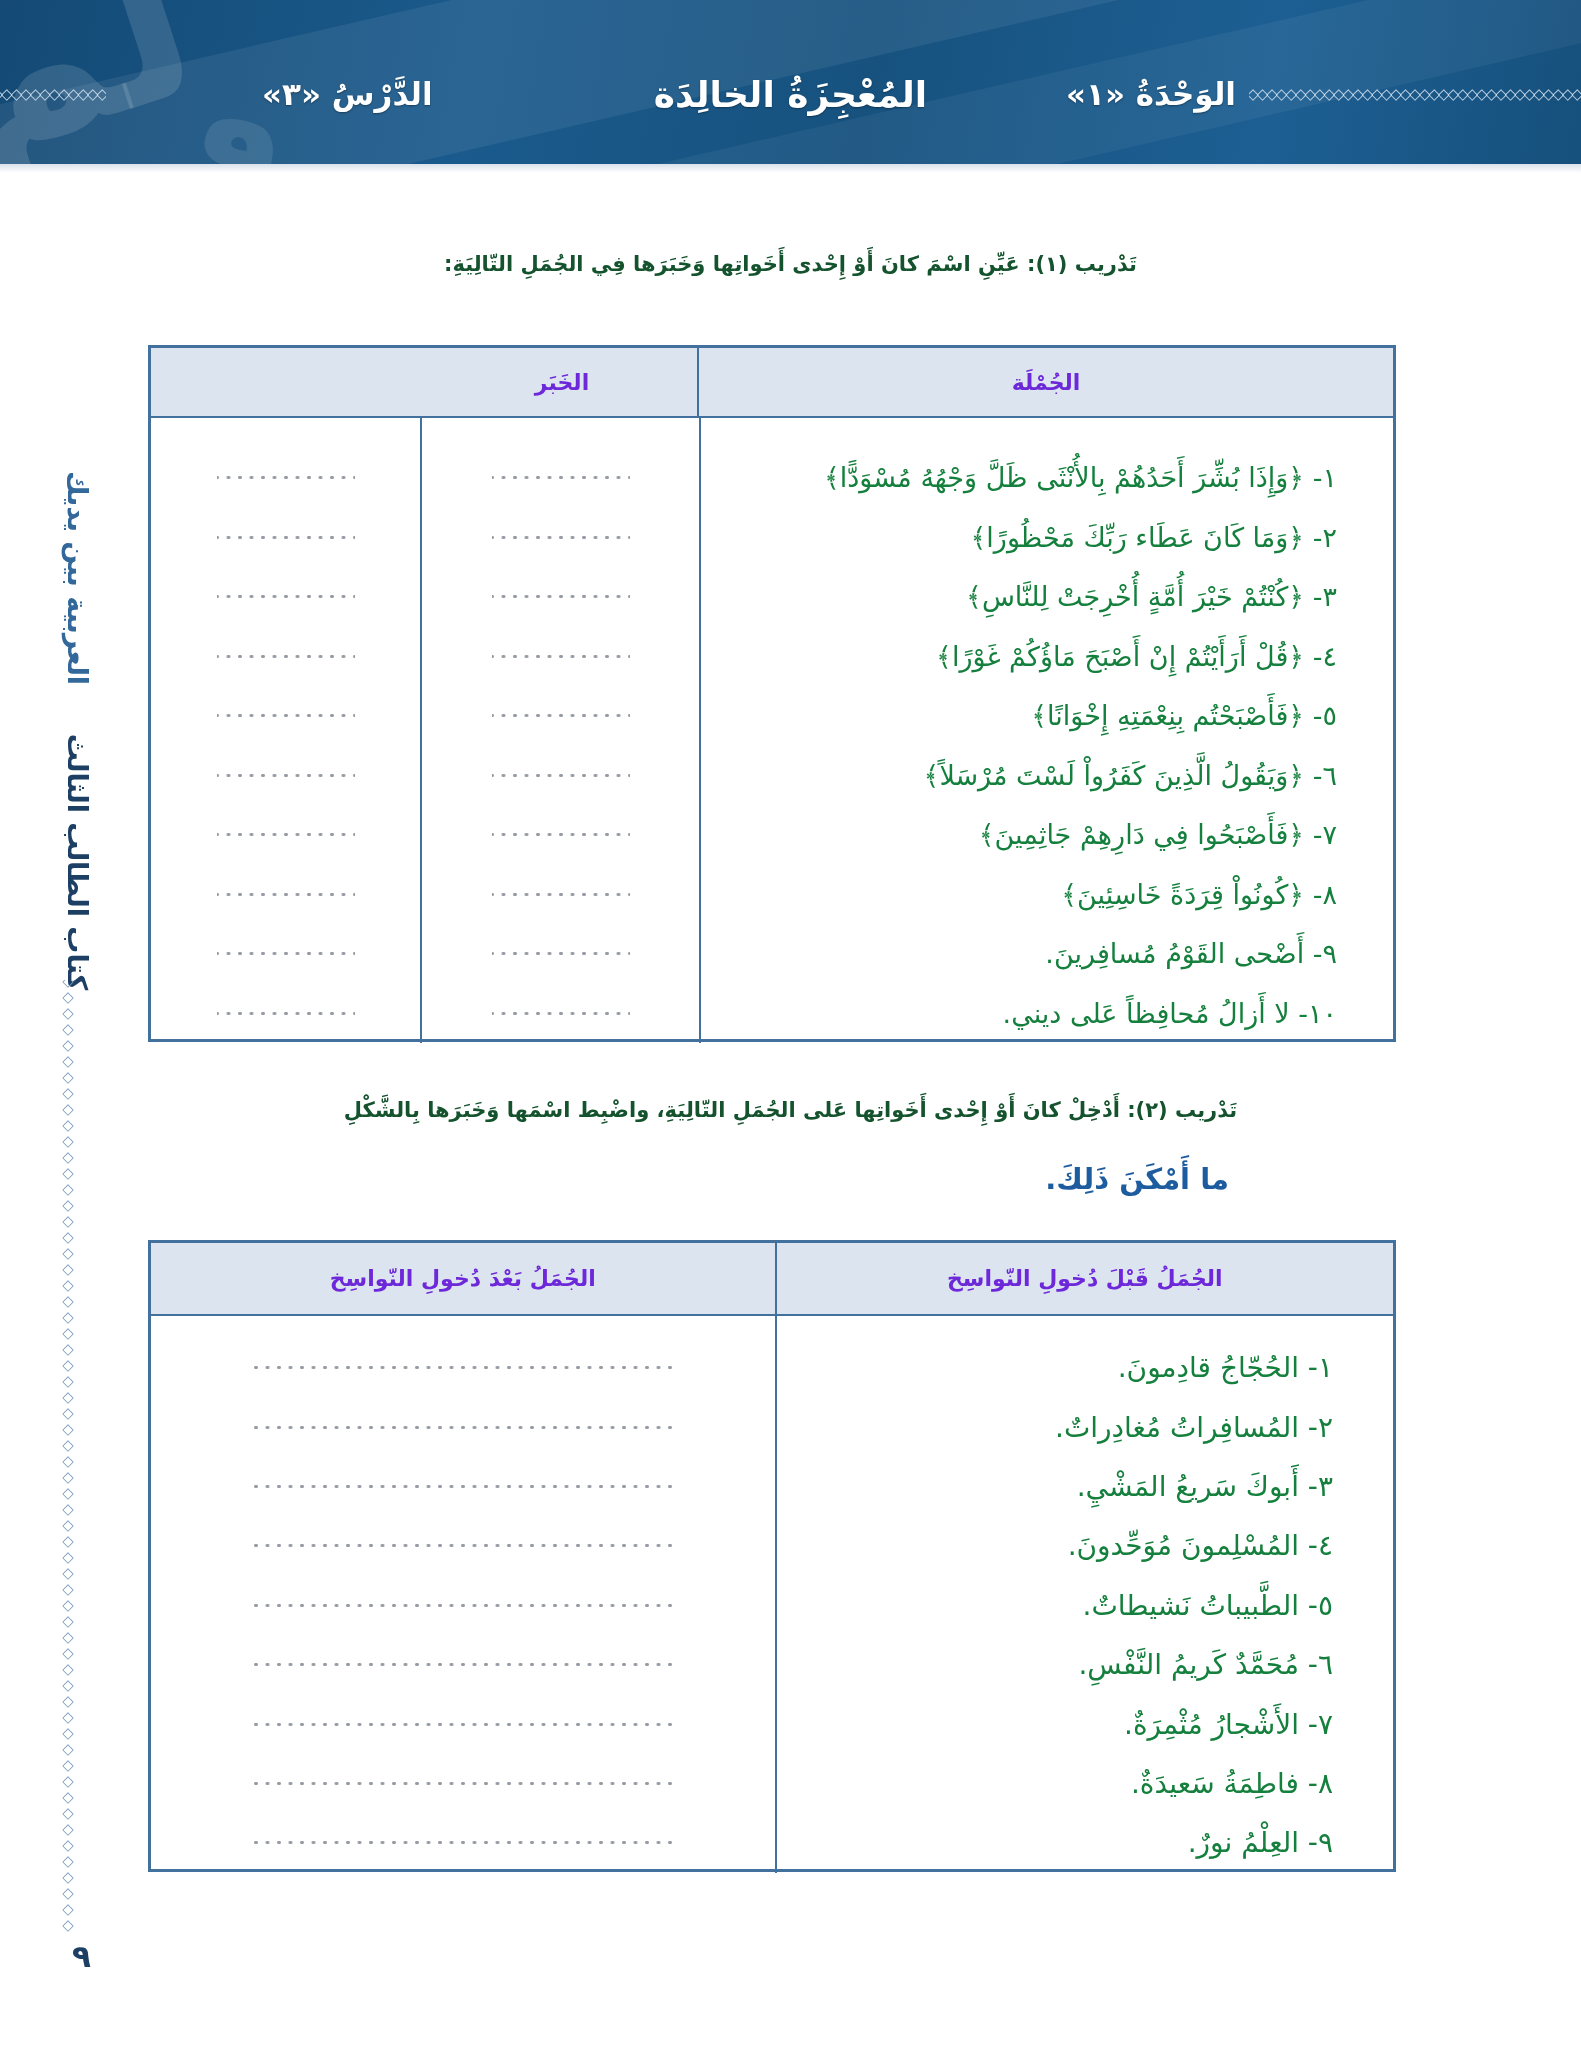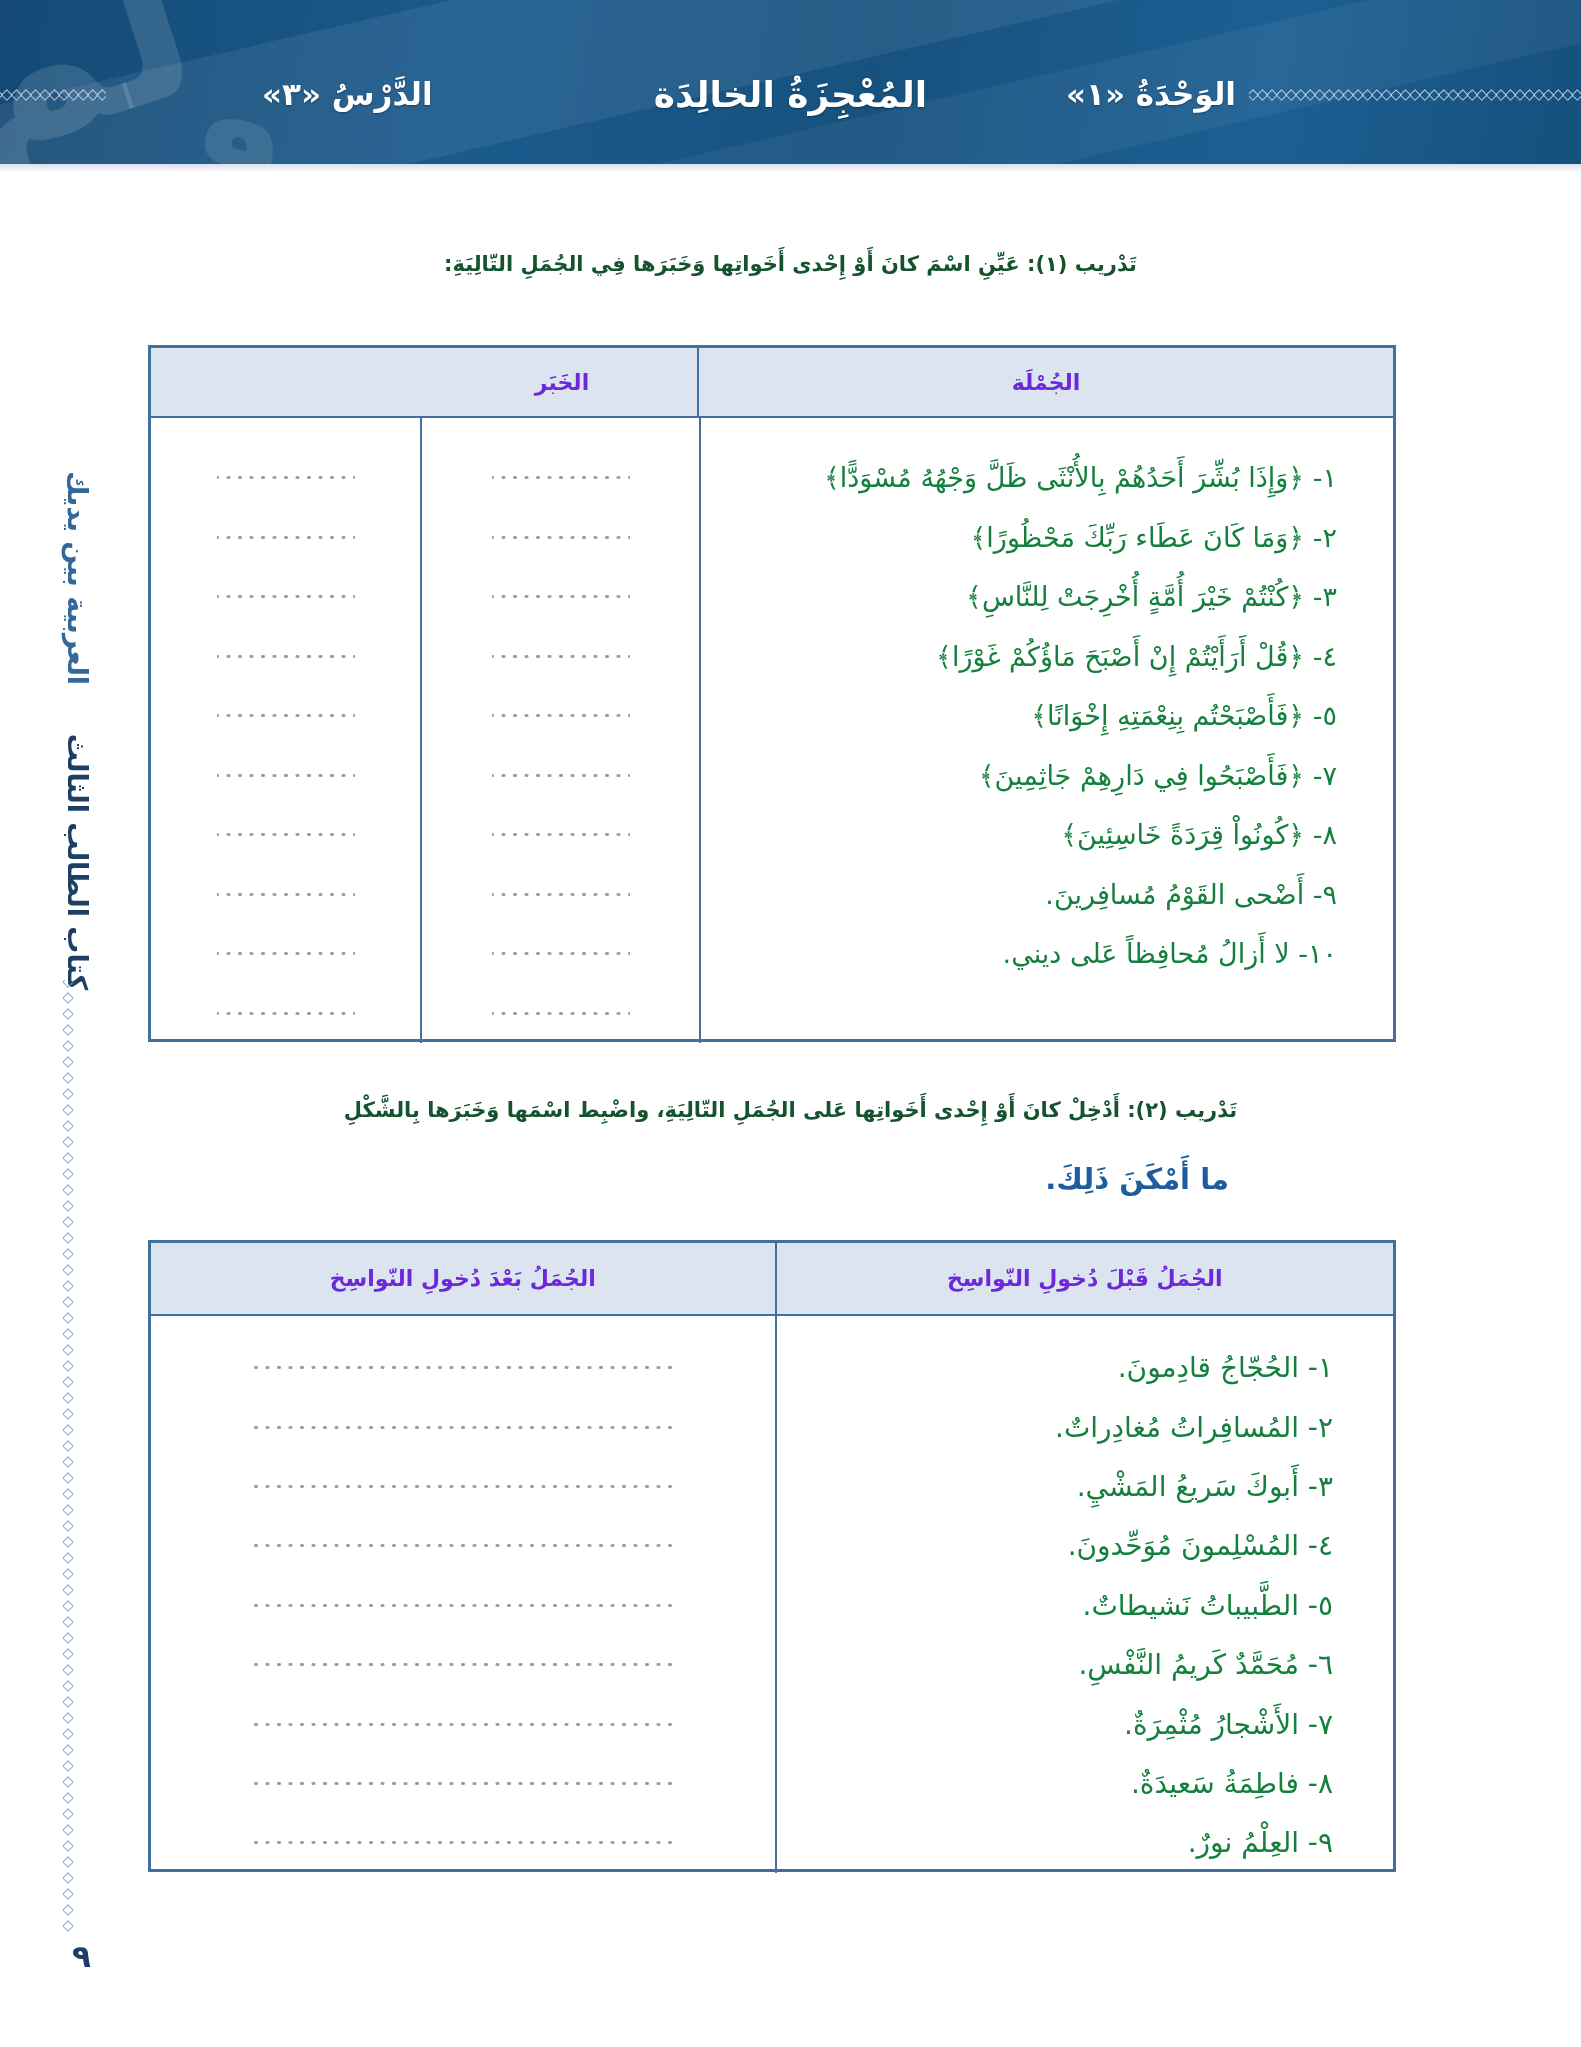--- a/index.html
+++ b/index.html
@@ -152,20 +152,21 @@
       <div class="hcell col-sentence">الجُمْلَة</div>
       <div class="hcell col-predicate">الخَبَر</div>
     </div>
     <div class="t-body">
       <div class="t-col col-sentence">
         <div class="s-row">١- ﴿وَإِذَا بُشِّرَ أَحَدُهُمْ بِالأُنْثَى ظَلَّ وَجْهُهُ مُسْوَدًّا﴾</div>
         <div class="s-row">٢- ﴿وَمَا كَانَ عَطَاء رَبِّكَ مَحْظُورًا﴾</div>
         <div class="s-row">٣- ﴿كُنْتُمْ خَيْرَ أُمَّةٍ أُخْرِجَتْ لِلنَّاسِ﴾</div>
         <div class="s-row">٤- ﴿قُلْ أَرَأَيْتُمْ إِنْ أَصْبَحَ مَاؤُكُمْ غَوْرًا﴾</div>
         <div class="s-row">٥- ﴿فَأَصْبَحْتُم بِنِعْمَتِهِ إِخْوَانًا﴾</div>
+        <div class="s-row">٦- ﴿وَيَقُولُ الَّذِينَ كَفَرُواْ لَسْتَ مُرْسَلاً﴾</div>
         <div class="s-row">٧- ﴿فَأَصْبَحُوا فِي دَارِهِمْ جَاثِمِينَ﴾</div>
         <div class="s-row">٨- ﴿كُونُواْ قِرَدَةً خَاسِئِينَ﴾</div>
         <div class="s-row">٩- أَضْحى القَوْمُ مُسافِرينَ.</div>
         <div class="s-row">١٠- لا أَزالُ مُحافِظاً عَلى ديني.</div>
       </div>
       <div class="t-col col-noun">
         <div class="slot">
             <span class="dots"></span>
           </div>
         <div class="slot">

